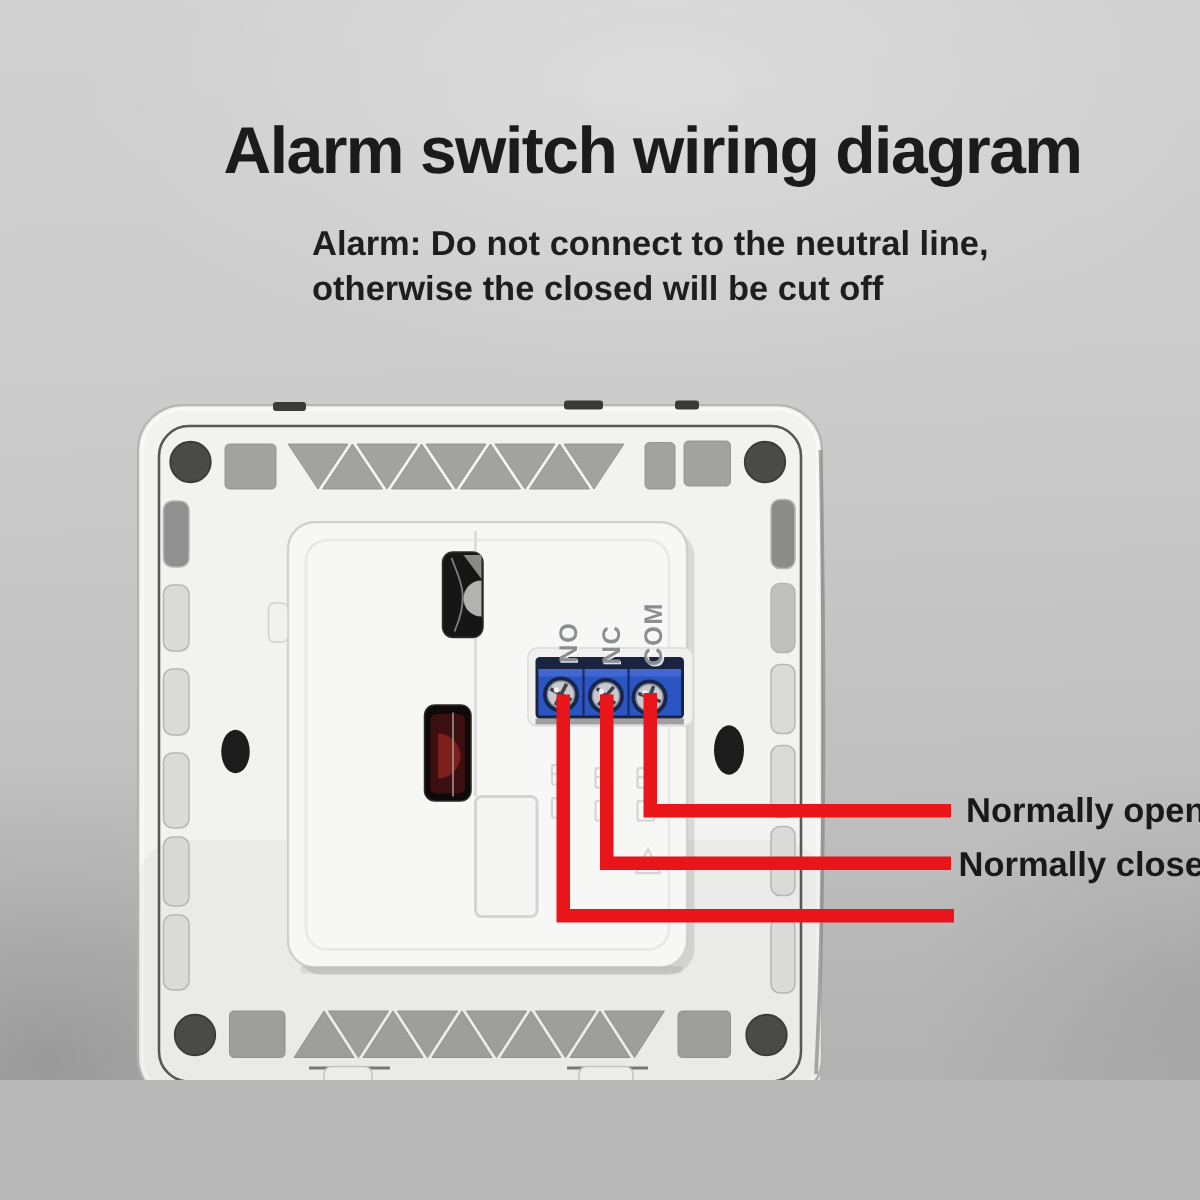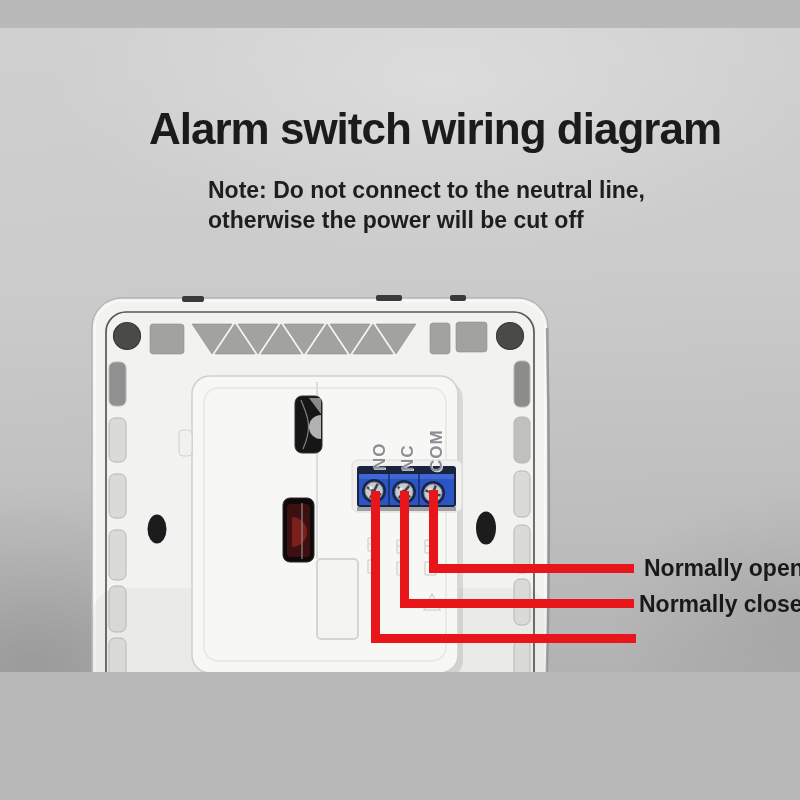--- a/index.html
+++ b/index.html
@@ -1,20 +1,19 @@
 <!DOCTYPE html>
 <html><head>
 <meta charset="utf-8">
 <style>
   html,body{margin:0;padding:0;background:#b9b9b9;}
   .stage{
-    position:relative;width:800px;height:644px;overflow:hidden;
+    position:relative;width:800px;height:720px;overflow:hidden;
     background:linear-gradient(178deg,#d0d0d0 0%,#cbcbcb 40%,#bdbdbd 78%,#b1b1b1 100%);
     font-family:"Liberation Sans",sans-serif;
-    margin-top:28px;
   }
   .vignette-top{position:absolute;inset:0;background:radial-gradient(ellipse 70% 40% at 55% 8%,rgba(255,255,255,.28),rgba(255,255,255,0) 70%);pointer-events:none;}
   .vignette-bl{position:absolute;inset:0;background:radial-gradient(ellipse 55% 45% at 4% 98%,rgba(0,0,0,.14),rgba(0,0,0,0) 60%);pointer-events:none;}
   .vignette-br{position:absolute;inset:0;background:radial-gradient(ellipse 40% 35% at 100% 92%,rgba(0,0,0,.08),rgba(0,0,0,0) 60%);pointer-events:none;}
   .title{
     position:absolute;left:72px;right:2px;top:76px;margin:0;
     text-align:center;font-size:44px;font-weight:700;letter-spacing:-1px;
     color:#1b1b1b;white-space:nowrap;
   }
   .note{position:absolute;left:208px;top:147px;font-size:23px;font-weight:700;color:#1e1e1e;line-height:30px;}
@@ -29,22 +28,22 @@
 <body>
 
 <div class="stage">
   <div class="vignette-top"></div>
   <div class="vignette-bl"></div>
   <div class="vignette-br"></div>
 
   <h1 class="title">Alarm switch wiring diagram</h1>
 
   <div class="note">
-    <div>Note: Do not connect to the neutral line,</div>
-    <div>otherwise the power will be cut off</div>
+    <div>Alarm: Do not connect to the neutral line,</div>
+    <div>otherwise the closed will be cut off</div>
   </div>
 
   <svg class="device" width="800" height="800" viewBox="0 0 800 800">
 
     <g>
       <ellipse cx="322" cy="748" rx="262" ry="18" fill="#000000" opacity="0.06"></ellipse>
       <ellipse cx="322" cy="747" rx="232" ry="13" fill="#000000" opacity="0.10"></ellipse>
       <ellipse cx="322" cy="745" rx="180" ry="9" fill="#000000" opacity="0.10"></ellipse>
     </g>
 

